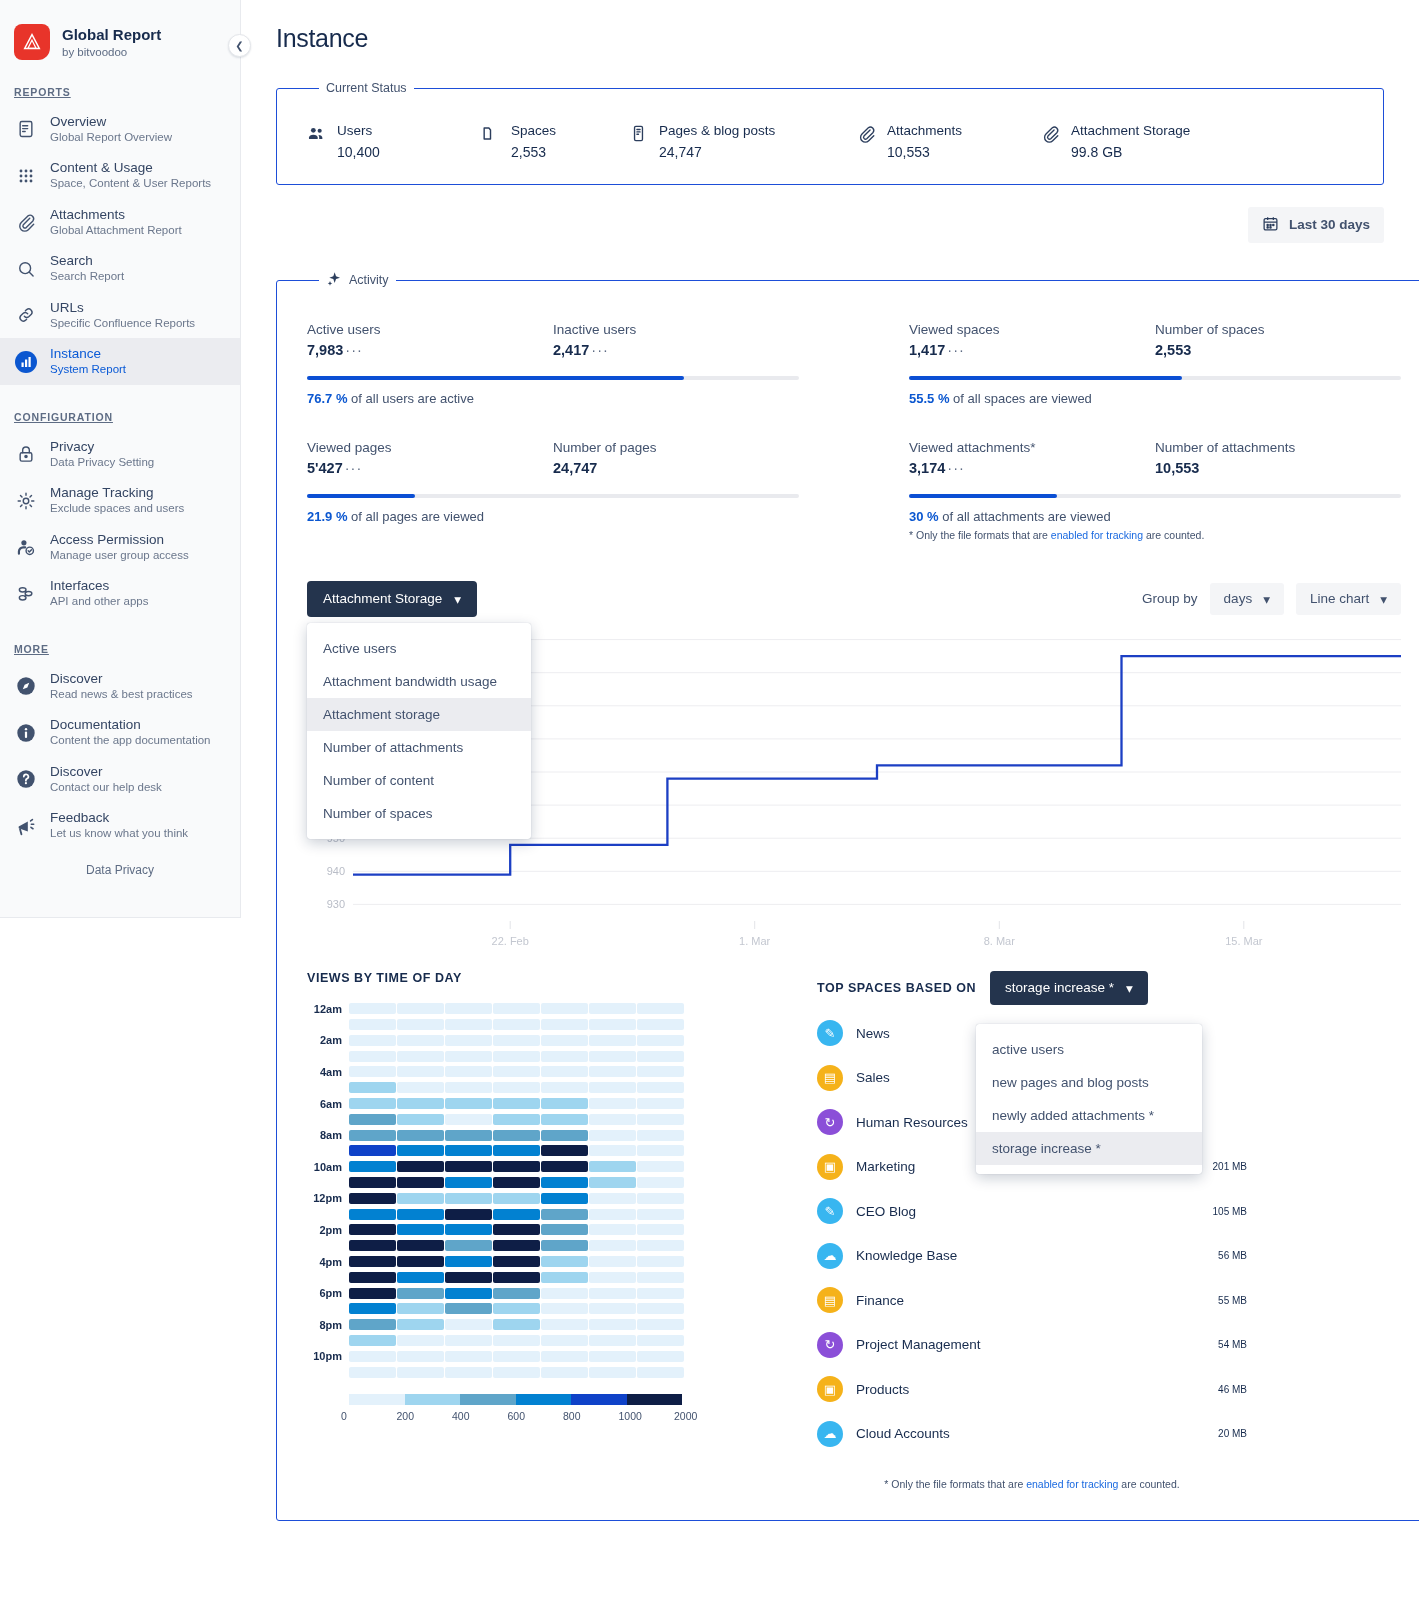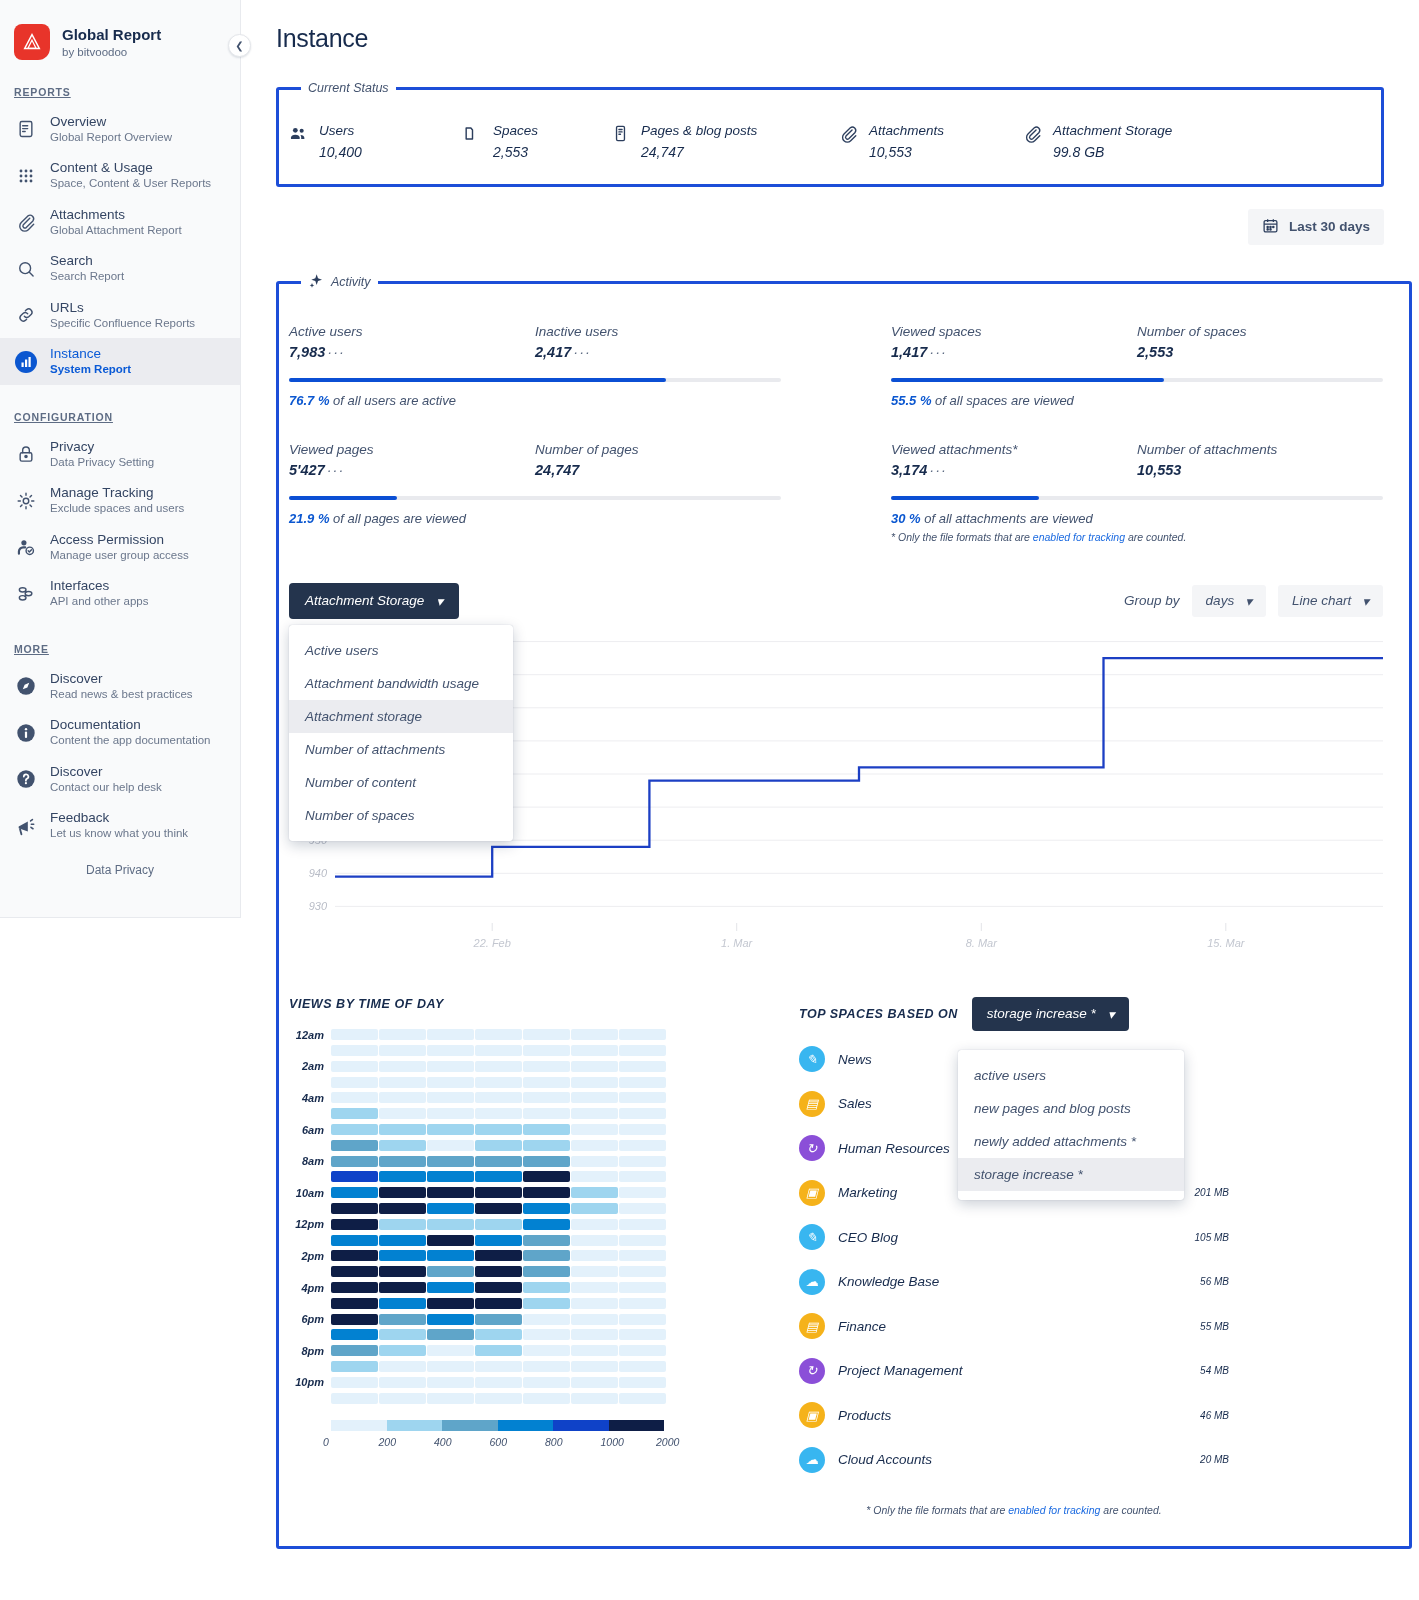--- a/index.html
+++ b/index.html
@@ -45,30 +45,30 @@
     display: flex; align-items: center; gap: 12px;
     padding: 8px 10px 8px 14px; cursor: pointer; min-height: 44px;
   }
   .nav-item.active { background: #ebecf0; }
   .nav-ico { width: 24px; min-width: 24px; display:flex; align-items:center; justify-content:center; color:#42526e; }
   .nav-ico svg { display:block; }
   .nav-txt { line-height: 1.18; }
   .nav-title { font-size: 13.5px; color: #344563; }
   .nav-item.active .nav-title { color: #0a5ad6; }
   .nav-sub { font-size: 11.5px; color: #6b778c; margin-top: 1px; }
-  .nav-item.active .nav-sub { color: #0a5ad6; font-weight: bold; }
+  .nav-item.active .nav-sub { color: #0a5ad6; font-weight: normal; }
   .sidebar-footer { text-align: center; font-size: 12px; color: #5e6c84; margin-top: 14px; }
 
   
   #main { position: absolute; left: 241px; top: 0; width: 1178px; padding: 24px 35px 0 35px; }
   .page-title { font-size: 25px; color: #172b4d; font-weight: normal; letter-spacing:-.3px; }
 
   .fieldset {
-    border: 3px solid #1d4ed8; border-radius: 3px;
-    position: relative; margin-top: 28px; padding: 22px 26px 24px 10px; font-style: italic;
+    border: 1px solid #1d4ed8; border-radius: 3px;
+    position: relative; margin-top: 28px; padding: 22px 26px 24px 30px;
   }
   .fieldset > legend {
     font-size: 12.5px; color: #42526e; padding: 0 7px; margin-left: 12px;
     display:flex; align-items:center; gap:7px;
   }
 
   .status-row { display: flex; gap: 0; padding-top: 6px; }
   .status-item { display: flex; align-items: flex-start; gap: 11px; }
   .si-1 { width: 174px; } .si-2 { width: 148px; } .si-3 { width: 228px; }
   .si-4 { width: 184px; } .si-5 { width: auto; }
@@ -116,21 +116,21 @@
     padding: 9px 0; z-index: 40;
   }
   .menu-item { padding: 9px 16px; font-size: 13.5px; color:#42526e; cursor:pointer; white-space:nowrap; }
   .menu-item.sel { background:#ebecf0; }
 
   
   .chart-box { position:relative; margin-top: 8px; height: 330px; }
   .chart-svg { display:block; }
 
   
-  .bottom-row { display:flex; margin-top: 40px; position:relative; }
+  .bottom-row { display:flex; margin-top: 16px; position:relative; }
   .heat-col { width: 470px; }
   .sec-title { font-size: 12.5px; font-weight:bold; letter-spacing:.55px; color:#172b4d; }
   .heat-grid { margin-top: 16px; }
   .heat-head { display:flex; margin-left: 42px; }
   .heat-head div {
     width: 47px; height: 26px; margin-right: 1px;
     border: 1px solid #dfe1e6; border-radius: 3px;
     font-size: 13px; color:#253858; display:flex; align-items:center; justify-content:center;
   }
   .heat-row { display:flex; align-items:center; height: 15.8px; }

